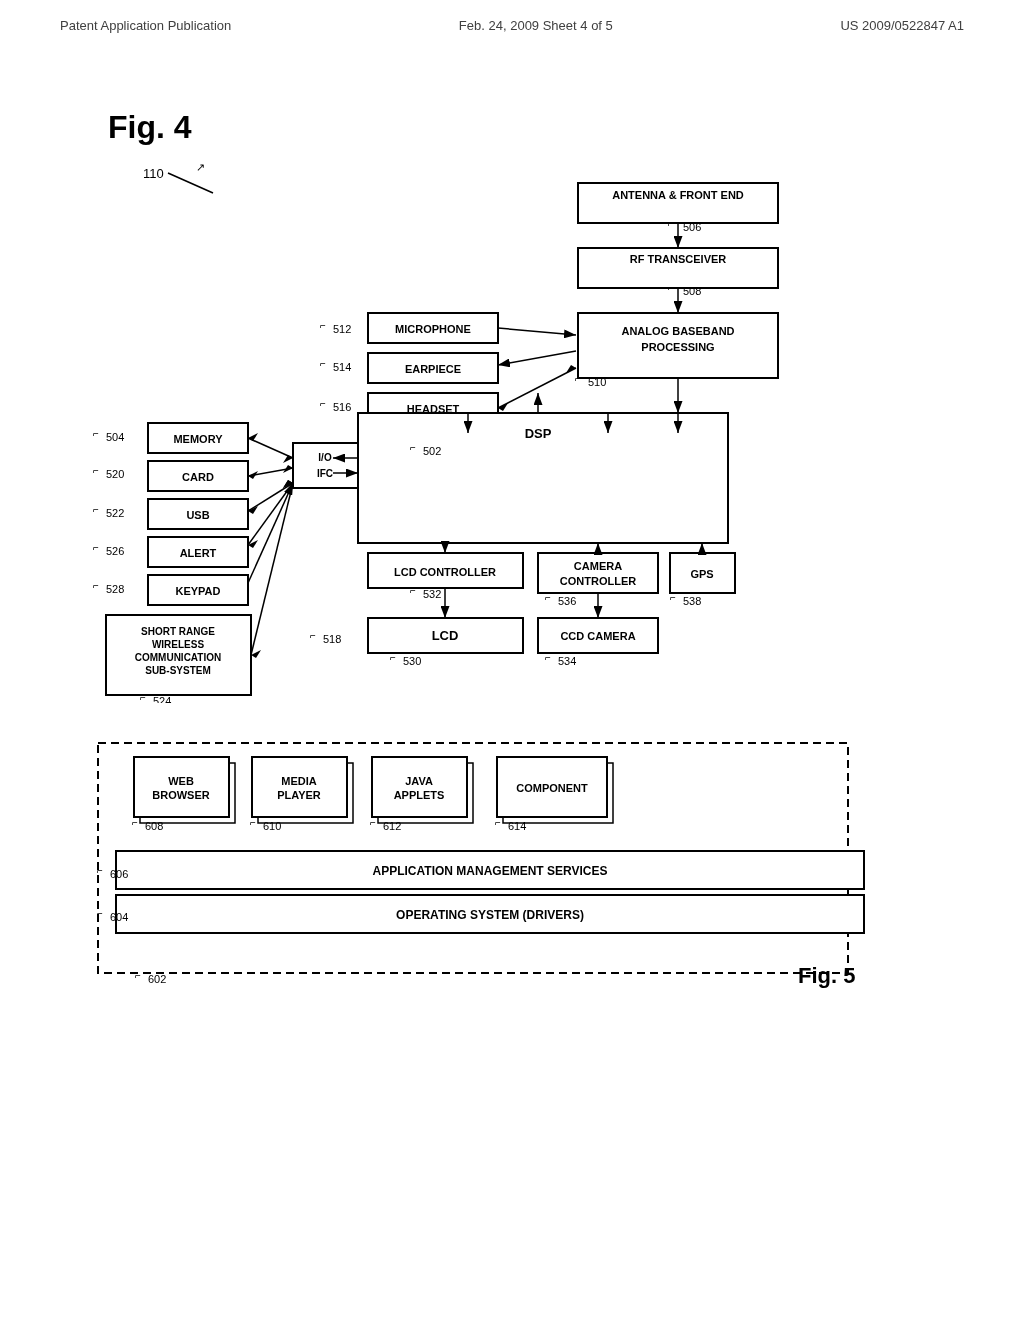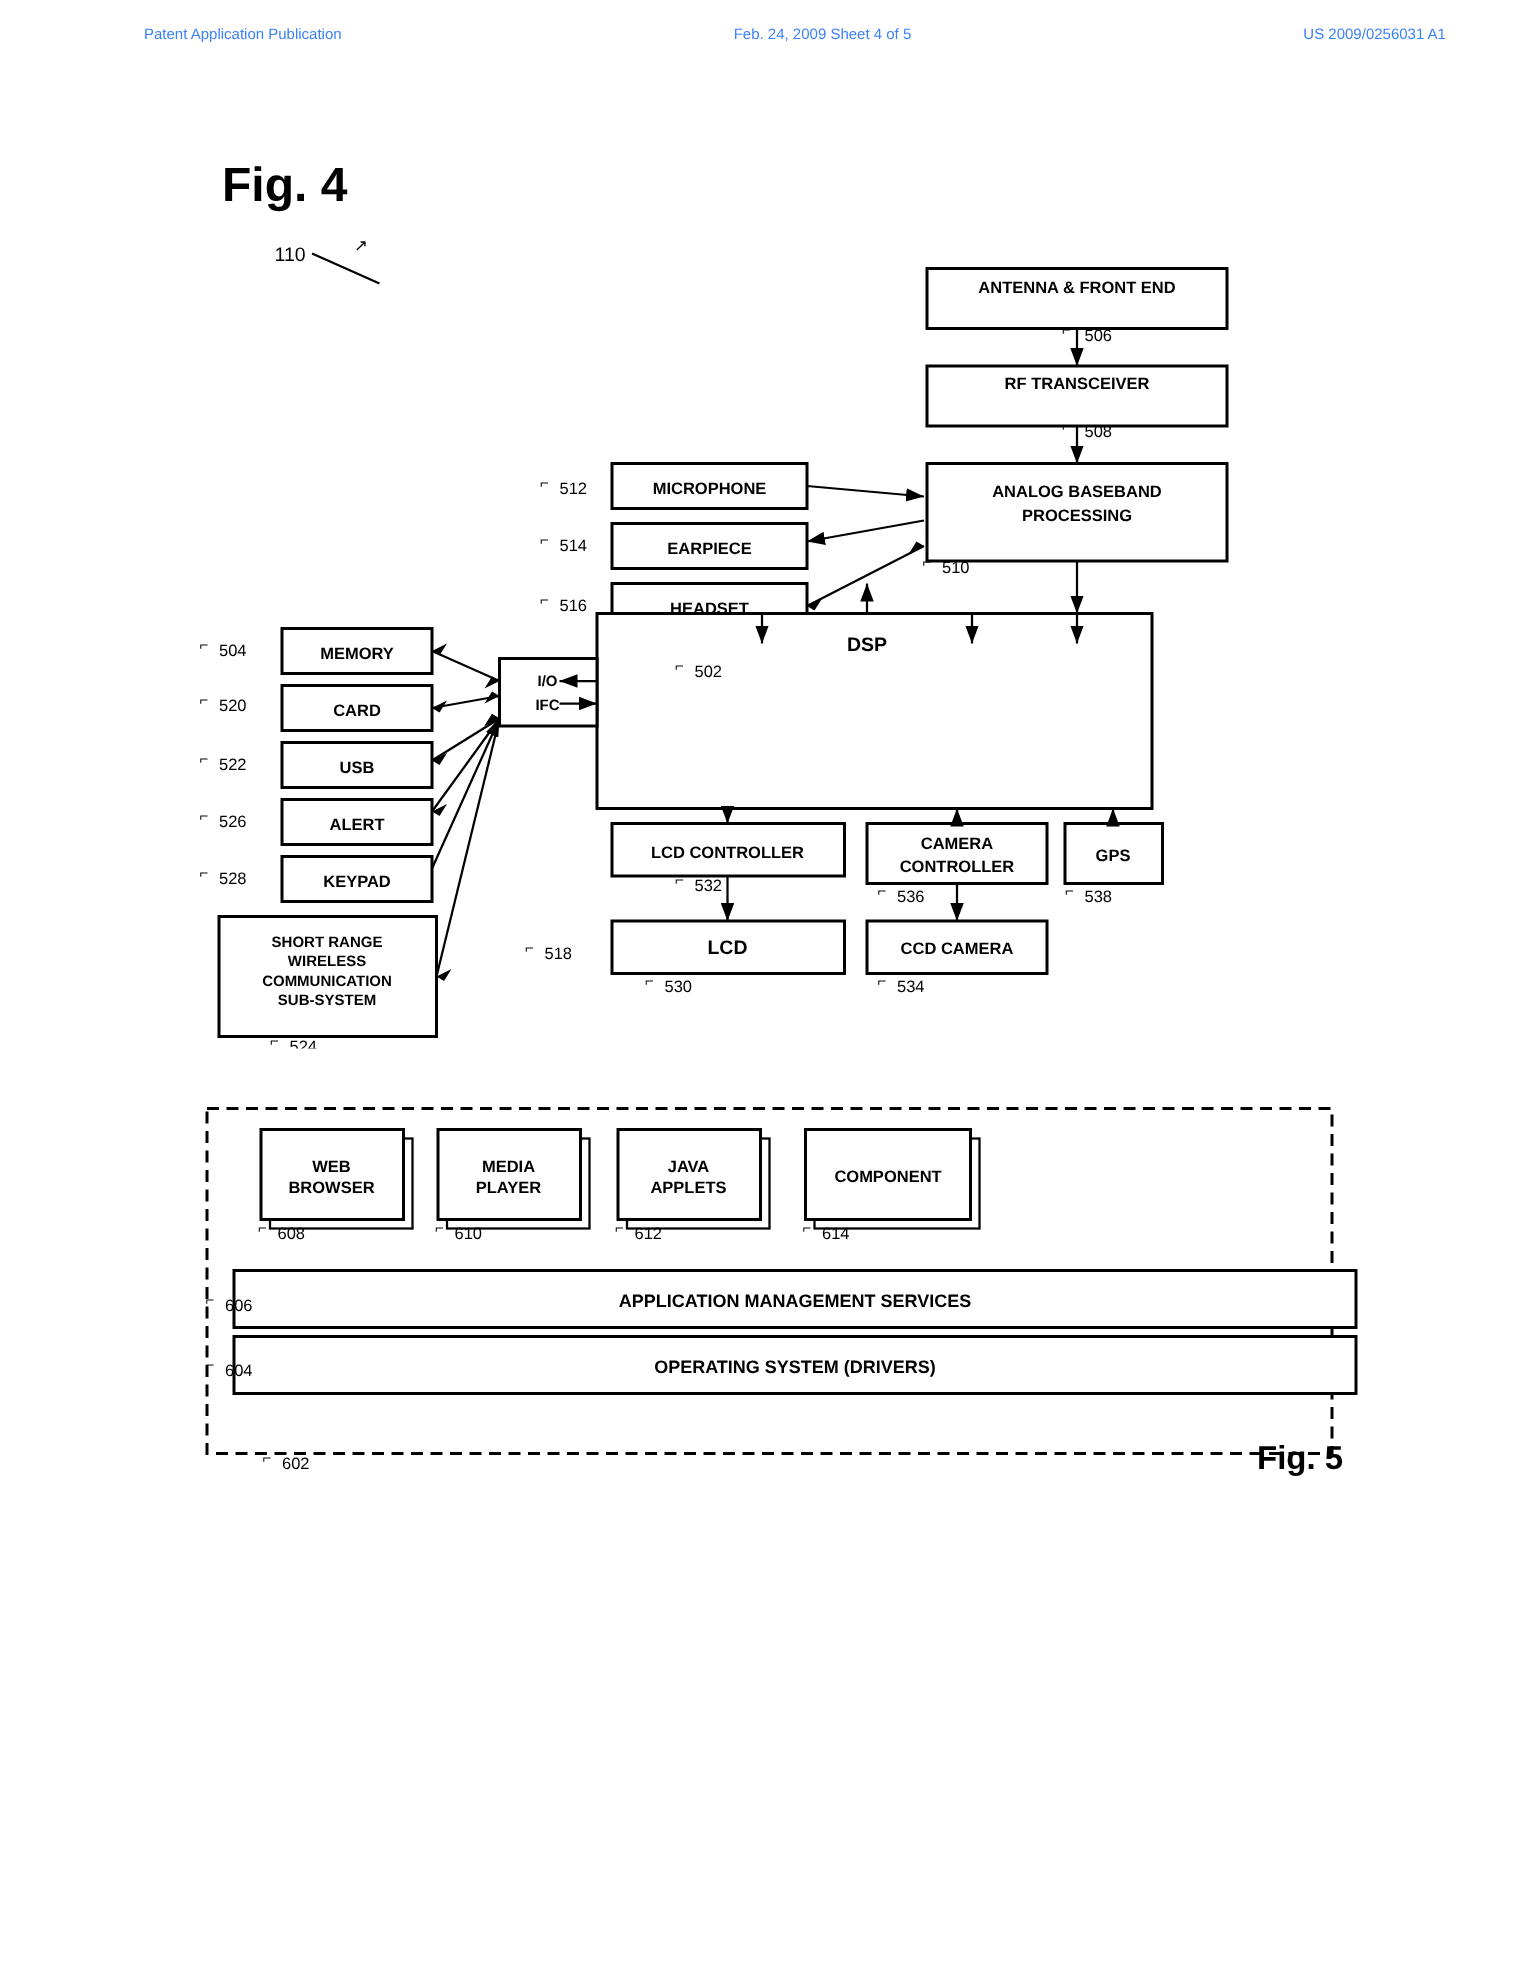--- a/index.html
+++ b/index.html
@@ -9,28 +9,27 @@
       width: 1024px;
       min-height: 1320px;
       position: relative;
     }
 
     
     .header {
       display: flex;
       justify-content: space-between;
       padding: 18px 60px 0 60px;
-      font-size: 10px;
-      color: #3b82f6;
-      margin-left: 36px;
+      font-size: 13px;
+      color: #404040;
     }
 
     
     .content {
-      padding: 20px 88px;
+      padding: 20px 48px;
       position: relative;
     }
 
     
     .diagram-area {
       position: relative;
       margin-top: 30px;
     }
 
     
@@ -51,21 +50,21 @@
       height: 280px;
       display: block;
     }
   </style>
 </head>
 <body>
 
 <div class="header">
   <span>Patent Application Publication</span>
   <span>Feb. 24, 2009  Sheet 4 of 5</span>
-  <span>US 2009/0256031 A1</span>
+  <span>US 2009/0522847 A1</span>
 </div>
 
 <div class="content">
 
   <div class="diagram-area">
     <svg class="diagram-svg" viewBox="0 0 900 620" xmlns="http://www.w3.org/2000/svg">
 
       <text x="60" y="55" font-size="32" font-weight="bold" font-family="Arial">Fig. 4</text>
 
       <text x="95" y="95" font-size="13" font-family="Arial">110</text>

